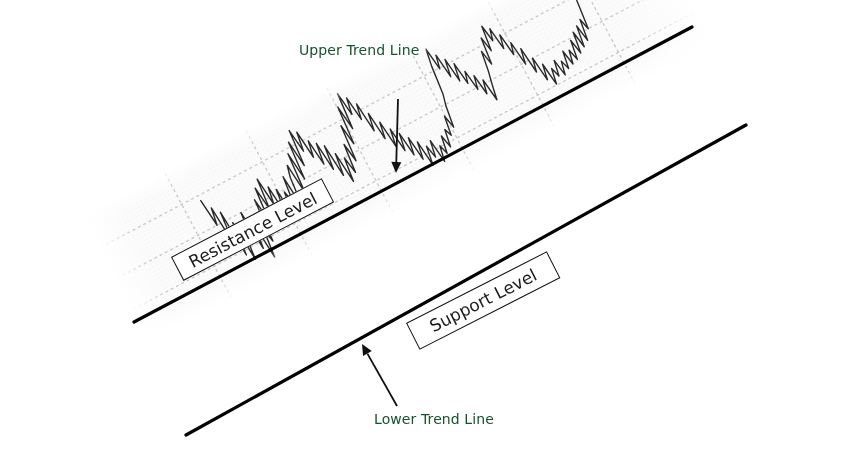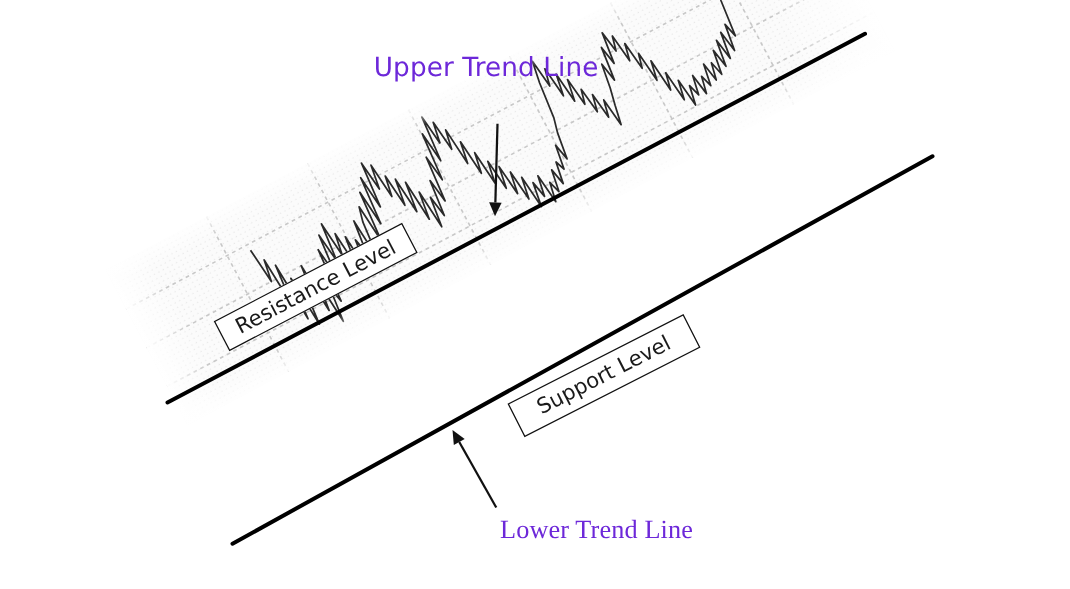--- a/index.html
+++ b/index.html
@@ -1,19 +1,19 @@
 <!DOCTYPE html>
 <html><head>
 <meta charset="utf-8">
 <style>
   html, body { margin: 0; padding: 0; background: #ffffff; }
   body { width: 856px; height: 471px; position: relative; overflow: hidden;
          font-family: "DejaVu Sans", "Liberation Sans", sans-serif; color: #1a1a1a; }
   #diagram { position: absolute; left: 0; top: 0; width: 856px; height: 471px; }
-  .caption { position: absolute; font-size: 21px; color: #6d28d9; white-space: nowrap;
+  .caption { position: absolute; font-size: 14px; color: #14532d; white-space: nowrap;
              font-family: "DejaVu Sans", sans-serif; letter-spacing: 0.1px; }
   .label-box { position: absolute; background: #ffffff; border: 1.3px solid #111;
                font-size: 17px; white-space: nowrap; padding: 0 10px;
                display: flex; align-items: center; justify-content: center;
                transform-origin: 0 0; color: #1a1a1a;
                font-family: "DejaVu Sans", sans-serif; }
 </style>
 </head>
 <body>
 
@@ -62,16 +62,16 @@
     <line id="upper-arrow-shaft" stroke="#111" stroke-width="1.8" x1="398" y1="99" x2="396.2971887748271" y2="162.00401533139862"></line>
     <polygon id="upper-arrow-head" fill="#111" points="396,173 391.2990139254628,161.86892952465905 401.29536362419134,162.1391011381382"></polygon>
   </g>
   <g>
     <line id="lower-arrow-shaft" stroke="#111" stroke-width="1.8" x1="397" y1="406" x2="367.4075380484207" y2="353.5790674000595"></line>
     <polygon id="lower-arrow-head" fill="#111" points="362,344 371.76165959390227,351.12109555986825 363.0534165029391,356.03703924025075"></polygon>
   </g>
 </svg>
 
 <div class="caption" style="left:299px; top:42px;">Upper Trend Line</div>
-<div class="caption" style="left:400px; top:411px;font-family:Liberation Serif, serif;">Lower Trend Line</div>
+<div class="caption" style="left:374px; top:411px;">Lower Trend Line</div>
 
 <div class="label-box" style="left:171px; top:257px; width:148px; height:25px; transform: rotate(-27.6deg);">Resistance Level</div>
 <div class="label-box" style="left:406px; top:323px; width:136px; height:28px; transform: rotate(-27deg);">Support Level</div>
 
 </body></html>

